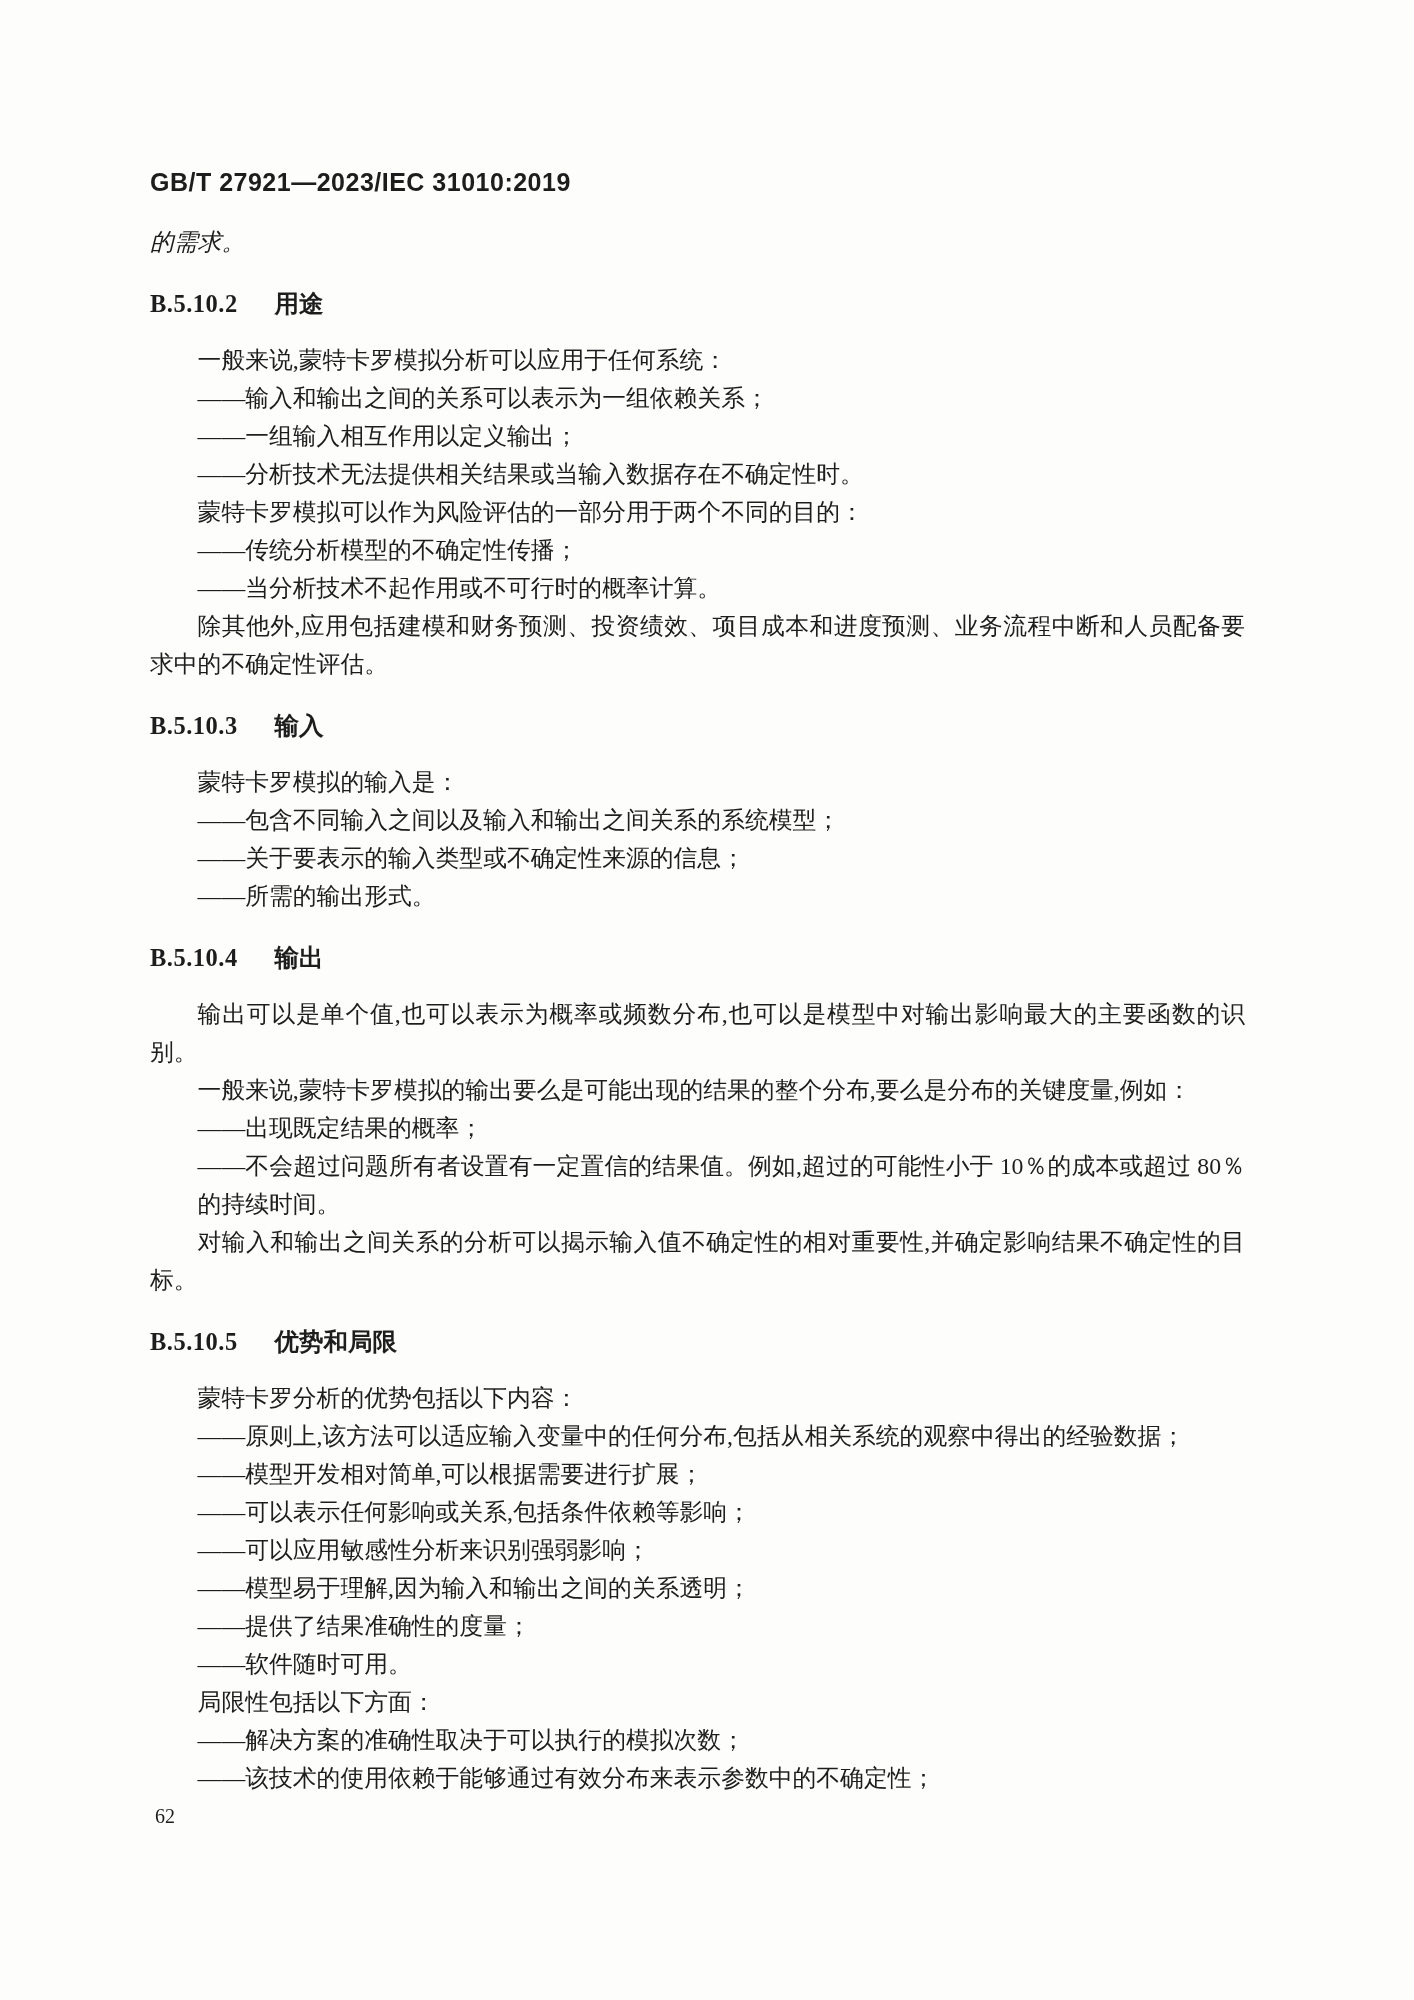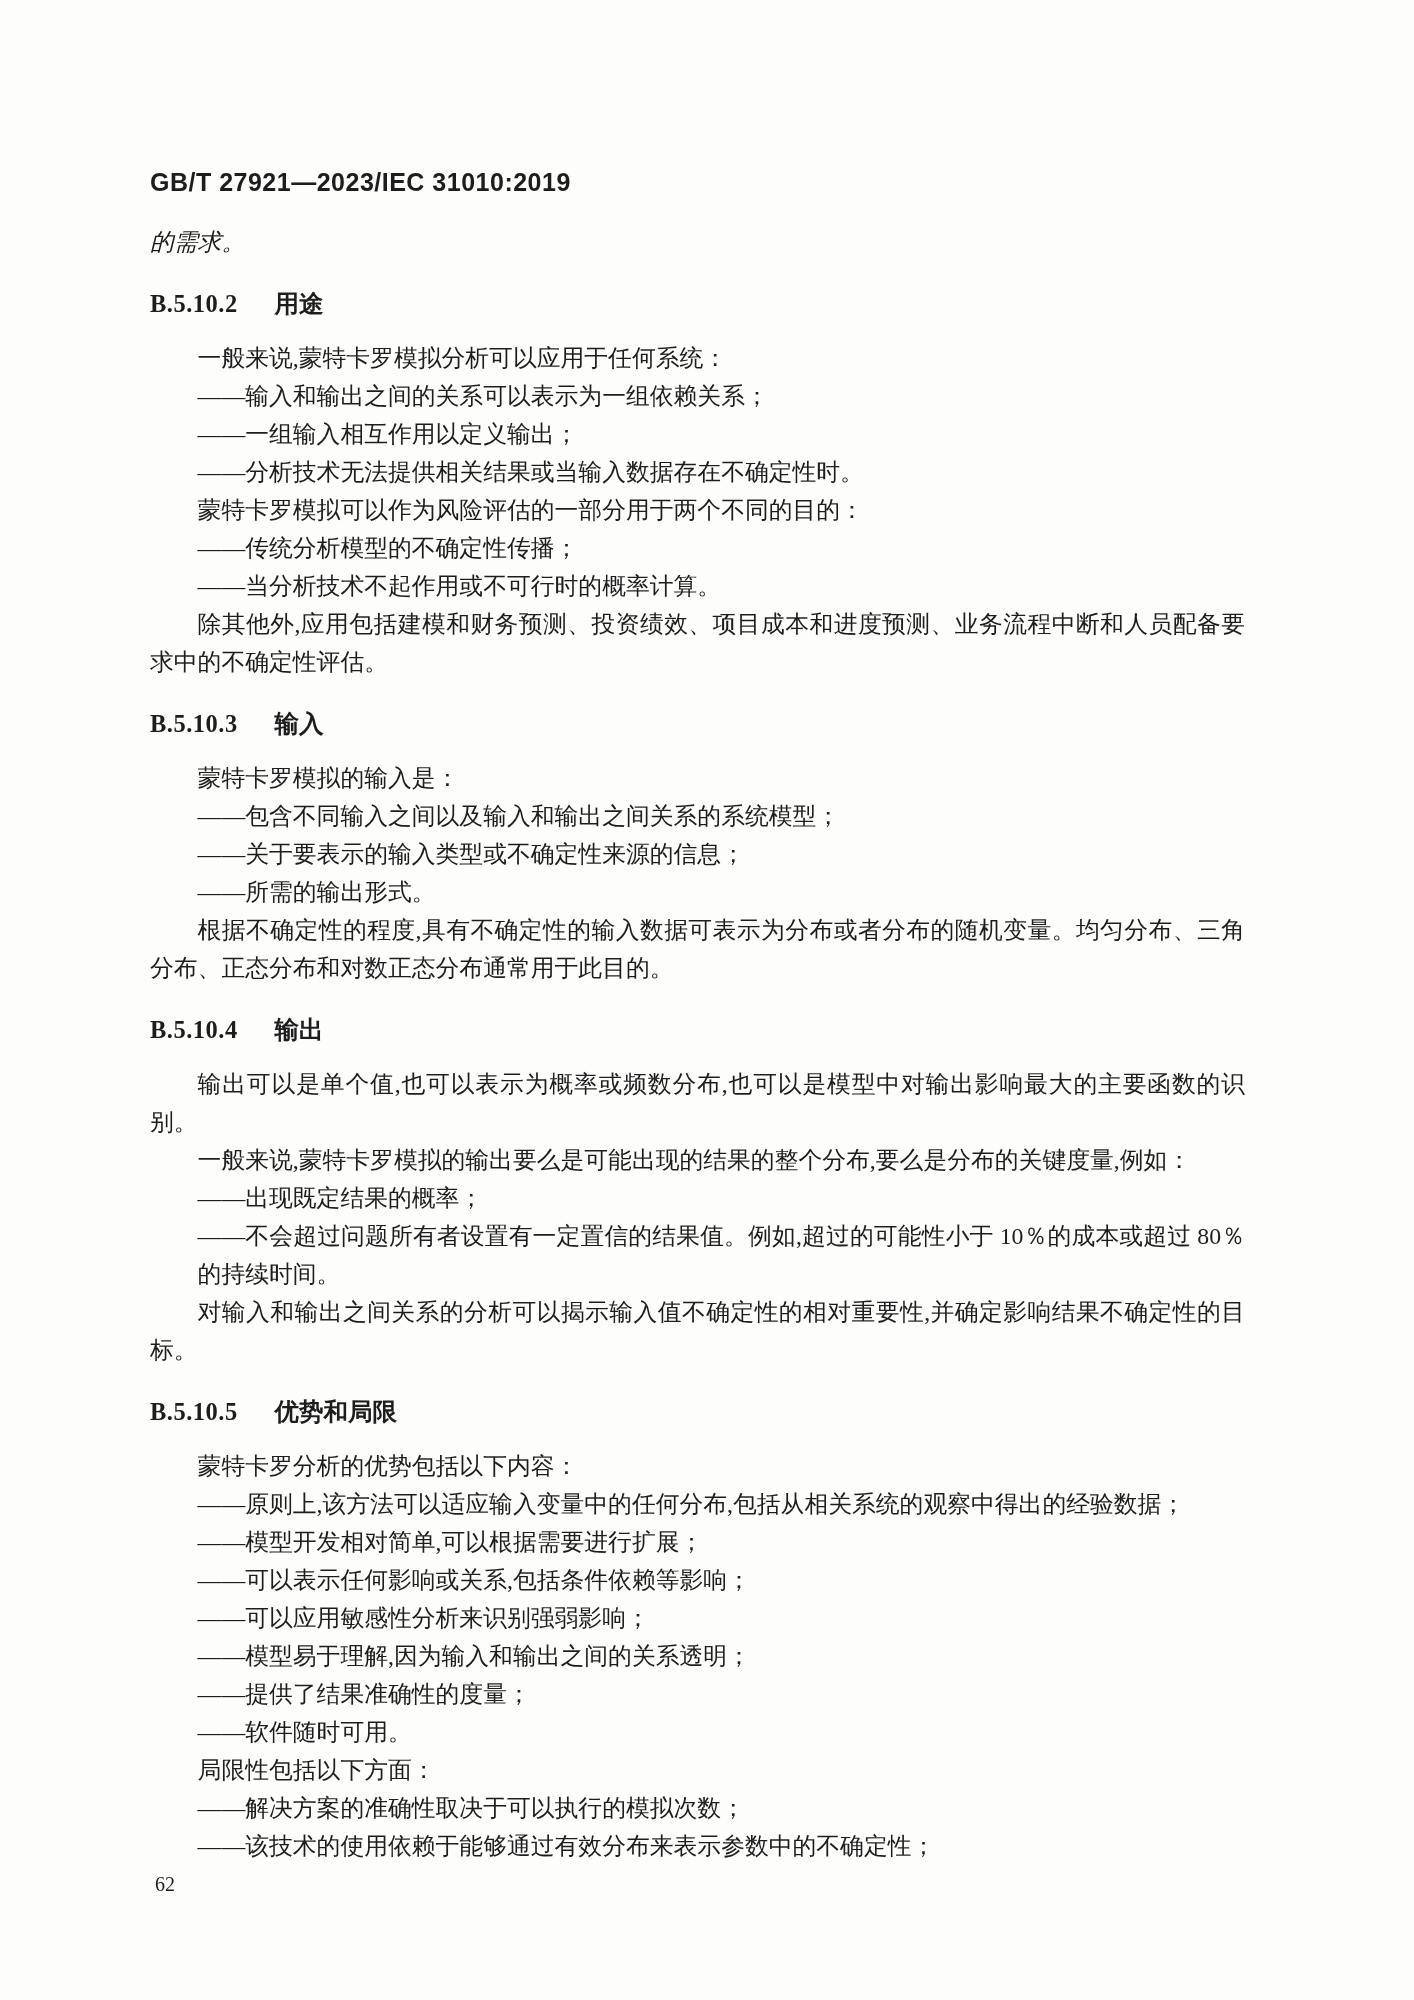--- a/index.html
+++ b/index.html
@@ -28,21 +28,21 @@
   .content p.para{text-indent:2em;}
   .content p.item{margin-left:2em;text-indent:0;}
   .content p.cont{text-indent:0;font-style:italic;}
   .content h3.heading{
     margin:24px 0 16px 0;
     font-size:24.5px;
     line-height:38px;
     font-weight:bold;
   }
   .hnum{font-family:"Liberation Serif","DejaVu Serif",serif;letter-spacing:0.5px;}
-  .htitle{font-family:Liberation Serif, serif;margin-left:1.5em;margin-top:47px;}
+  .htitle{font-family:Liberation Mono, monospace;margin-left:1.5em;margin-top:47px;}
   .page-number{
     margin:0 0 0 5px;
     font-size:20px;
     line-height:38px;
   }
 </style>
 </head>
 <body>
 
 <div class="page">
@@ -57,21 +57,20 @@
       <p class="item">——分析技术无法提供相关结果或当输入数据存在不确定性时。</p>
       <p class="para">蒙特卡罗模拟可以作为风险评估的一部分用于两个不同的目的：</p>
       <p class="item">——传统分析模型的不确定性传播；</p>
       <p class="item">——当分析技术不起作用或不可行时的概率计算。</p>
       <p class="para">除其他外,应用包括建模和财务预测、投资绩效、项目成本和进度预测、业务流程中断和人员配备要求中的不确定性评估。</p>
       <h3 class="heading"><span class="hnum">B.5.10.3</span><span class="htitle">输入</span></h3>
       <p class="para">蒙特卡罗模拟的输入是：</p>
       <p class="item">——包含不同输入之间以及输入和输出之间关系的系统模型；</p>
       <p class="item">——关于要表示的输入类型或不确定性来源的信息；</p>
       <p class="item">——所需的输出形式。</p>
-      <p class="para">根据不确定性的程度,具有不确定性的输入数据可表示为分布或者分布的随机变量。均匀分布、三角分布、正态分布和对数正态分布通常用于此目的。</p>
       <h3 class="heading"><span class="hnum">B.5.10.4</span><span class="htitle">输出</span></h3>
       <p class="para">输出可以是单个值,也可以表示为概率或频数分布,也可以是模型中对输出影响最大的主要函数的识别。</p>
       <p class="para">一般来说,蒙特卡罗模拟的输出要么是可能出现的结果的整个分布,要么是分布的关键度量,例如：</p>
       <p class="item">——出现既定结果的概率；</p>
       <p class="item">——不会超过问题所有者设置有一定置信的结果值。例如,超过的可能性小于 10％的成本或超过 80％的持续时间。</p>
       <p class="para">对输入和输出之间关系的分析可以揭示输入值不确定性的相对重要性,并确定影响结果不确定性的目标。</p>
       <h3 class="heading"><span class="hnum">B.5.10.5</span><span class="htitle">优势和局限</span></h3>
       <p class="para">蒙特卡罗分析的优势包括以下内容：</p>
       <p class="item">——原则上,该方法可以适应输入变量中的任何分布,包括从相关系统的观察中得出的经验数据；</p>
       <p class="item">——模型开发相对简单,可以根据需要进行扩展；</p>

